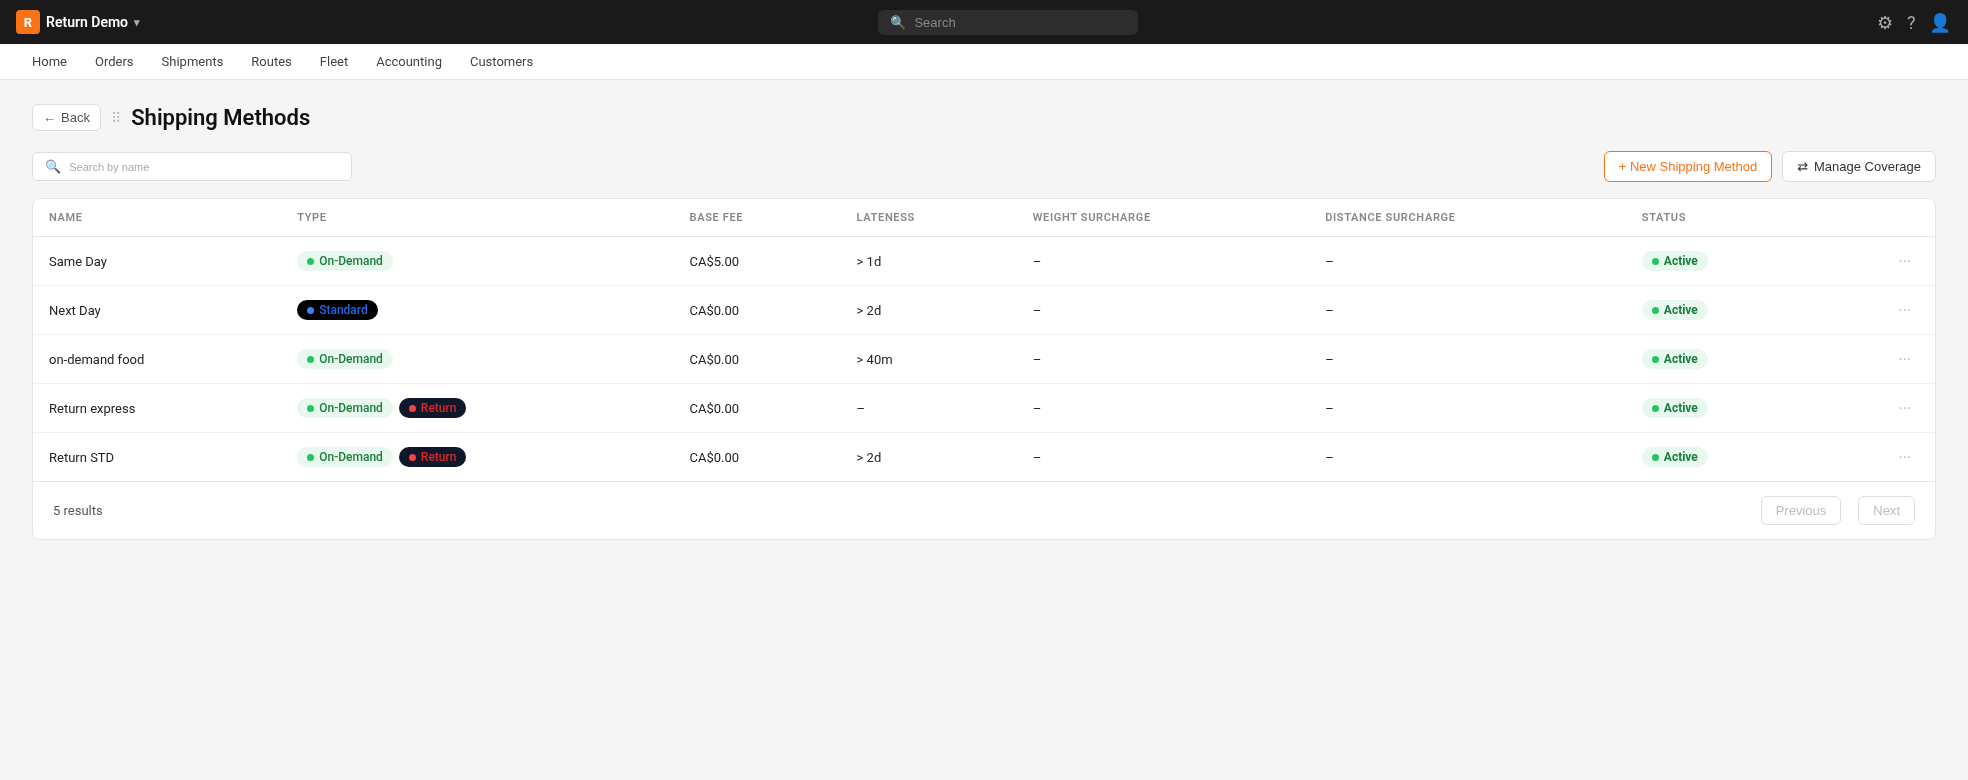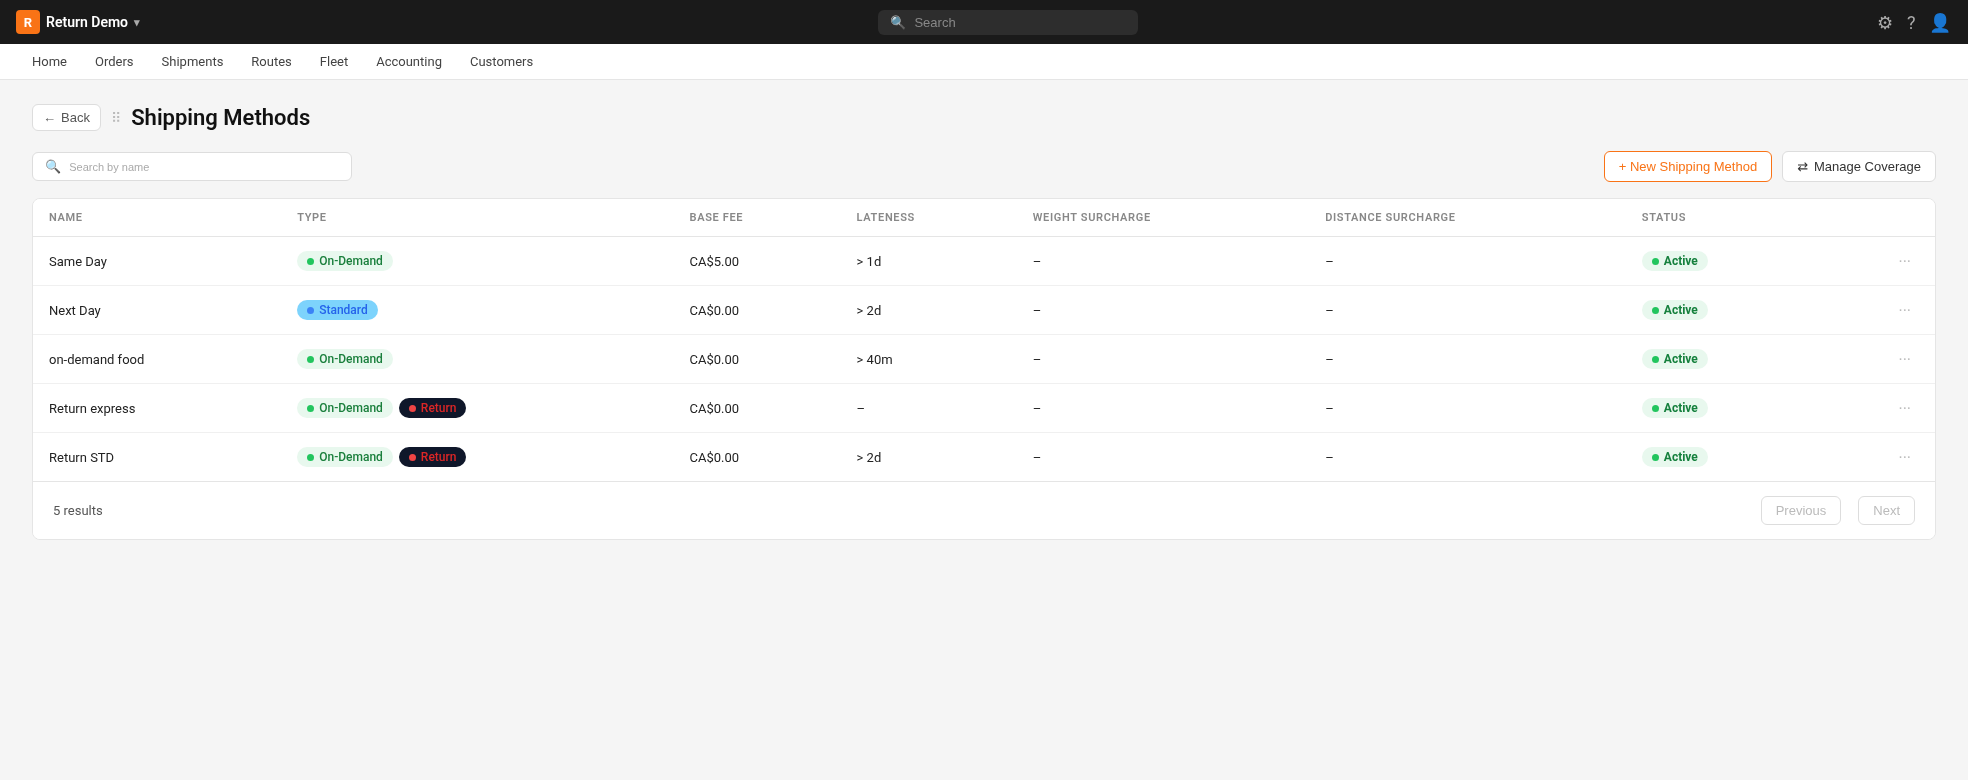--- a/index.html
+++ b/index.html
@@ -45,21 +45,21 @@
     .table th { text-align: left; padding: 12px 16px; font-size: 11px; font-weight: 600; color: #888; letter-spacing: 0.06em; text-transform: uppercase; background: #fff; }
     .table tbody tr { border-bottom: 1px solid #f0f0f0; }
     .table tbody tr:last-child { border-bottom: none; }
     .table td { padding: 14px 16px; font-size: 13px; color: #222; vertical-align: middle; }
 
     
     .badge { display: inline-flex; align-items: center; gap: 5px; border-radius: 20px; padding: 3px 10px; font-size: 12px; font-weight: 500; }
     .badge-dot { width: 7px; height: 7px; border-radius: 50%; }
     .badge-green { background: #e8f8ee; color: #1a7f3c; }
     .badge-green .badge-dot { background: #22c55e; }
-    .badge-blue { background: #7dd3fc; color: #2563eb; }
+    .badge-blue { background: #000000; color: #2563eb; }
     .badge-blue .badge-dot { background: #3b82f6; }
     .badge-red { background: #0f172a; color: #dc2626; }
     .badge-red .badge-dot { background: #ef4444; }
     .badge-active { background: #e8f8ee; color: #15803d; font-weight: bold; }
     .badge-active .badge-dot { background: #22c55e; }
 
     .more-btn { color: #bbb; cursor: pointer; font-size: 16px; padding: 4px 8px; border-radius: 4px; }
 
     
     .table-footer { padding: 14px 20px; display: flex; align-items: center; justify-content: space-between; background: #fff; border-top: 1px solid #e5e5e5; }

